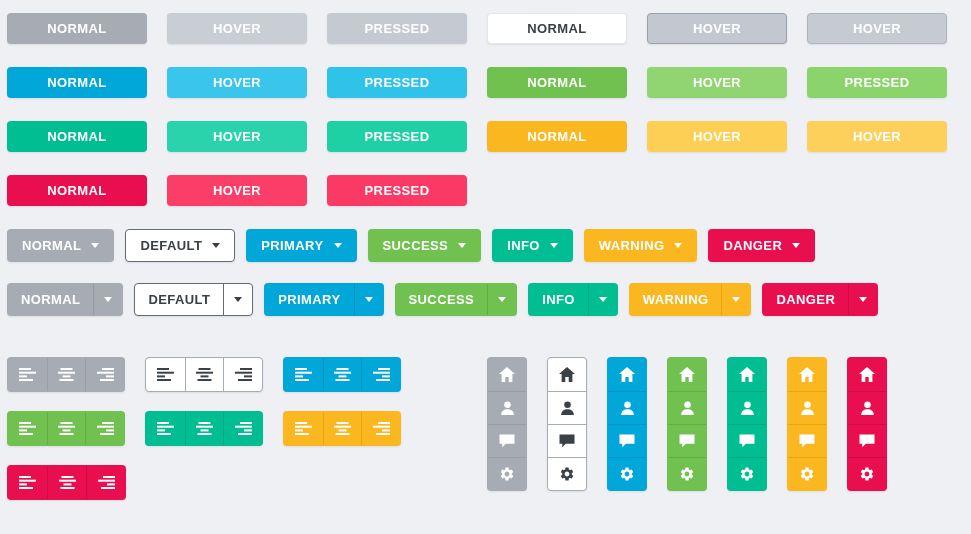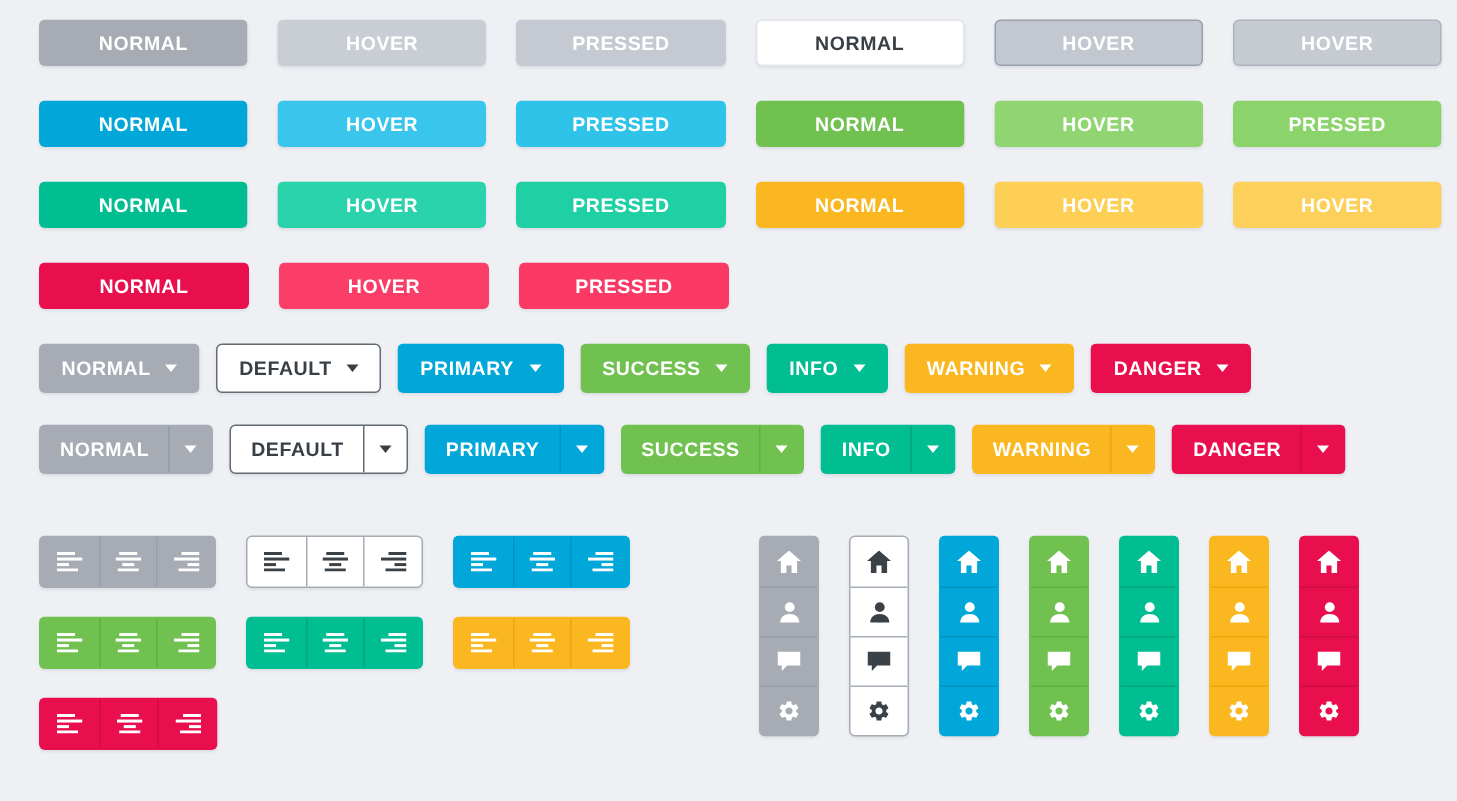--- a/index.html
+++ b/index.html
@@ -1,18 +1,18 @@
 <!DOCTYPE html>
 <html><head>
 <meta charset="utf-8">
 <style>
   * { margin:0; padding:0; box-sizing:border-box; }
   html,body { width:971px; height:534px; overflow:hidden; }
   body { font-family:"Liberation Sans","DejaVu Sans",sans-serif; }
-  .wrap { padding:13px 10px 0 26px; }
+  .wrap { padding:13px 10px 0 7px; }
 
   button { font:inherit; cursor:pointer; background:transparent; border:none; color:inherit; }
 
   
   .btn-row { display:flex; gap:20px; margin-bottom:23px; }
   .btn {
     width:140px; height:31px; border:1px solid transparent; border-radius:4px;
     display:flex; align-items:center; justify-content:center;
     font-size:13px; font-weight:600; letter-spacing:.4px;
     box-shadow:0 1px 2px rgba(50,60,80,.10);

